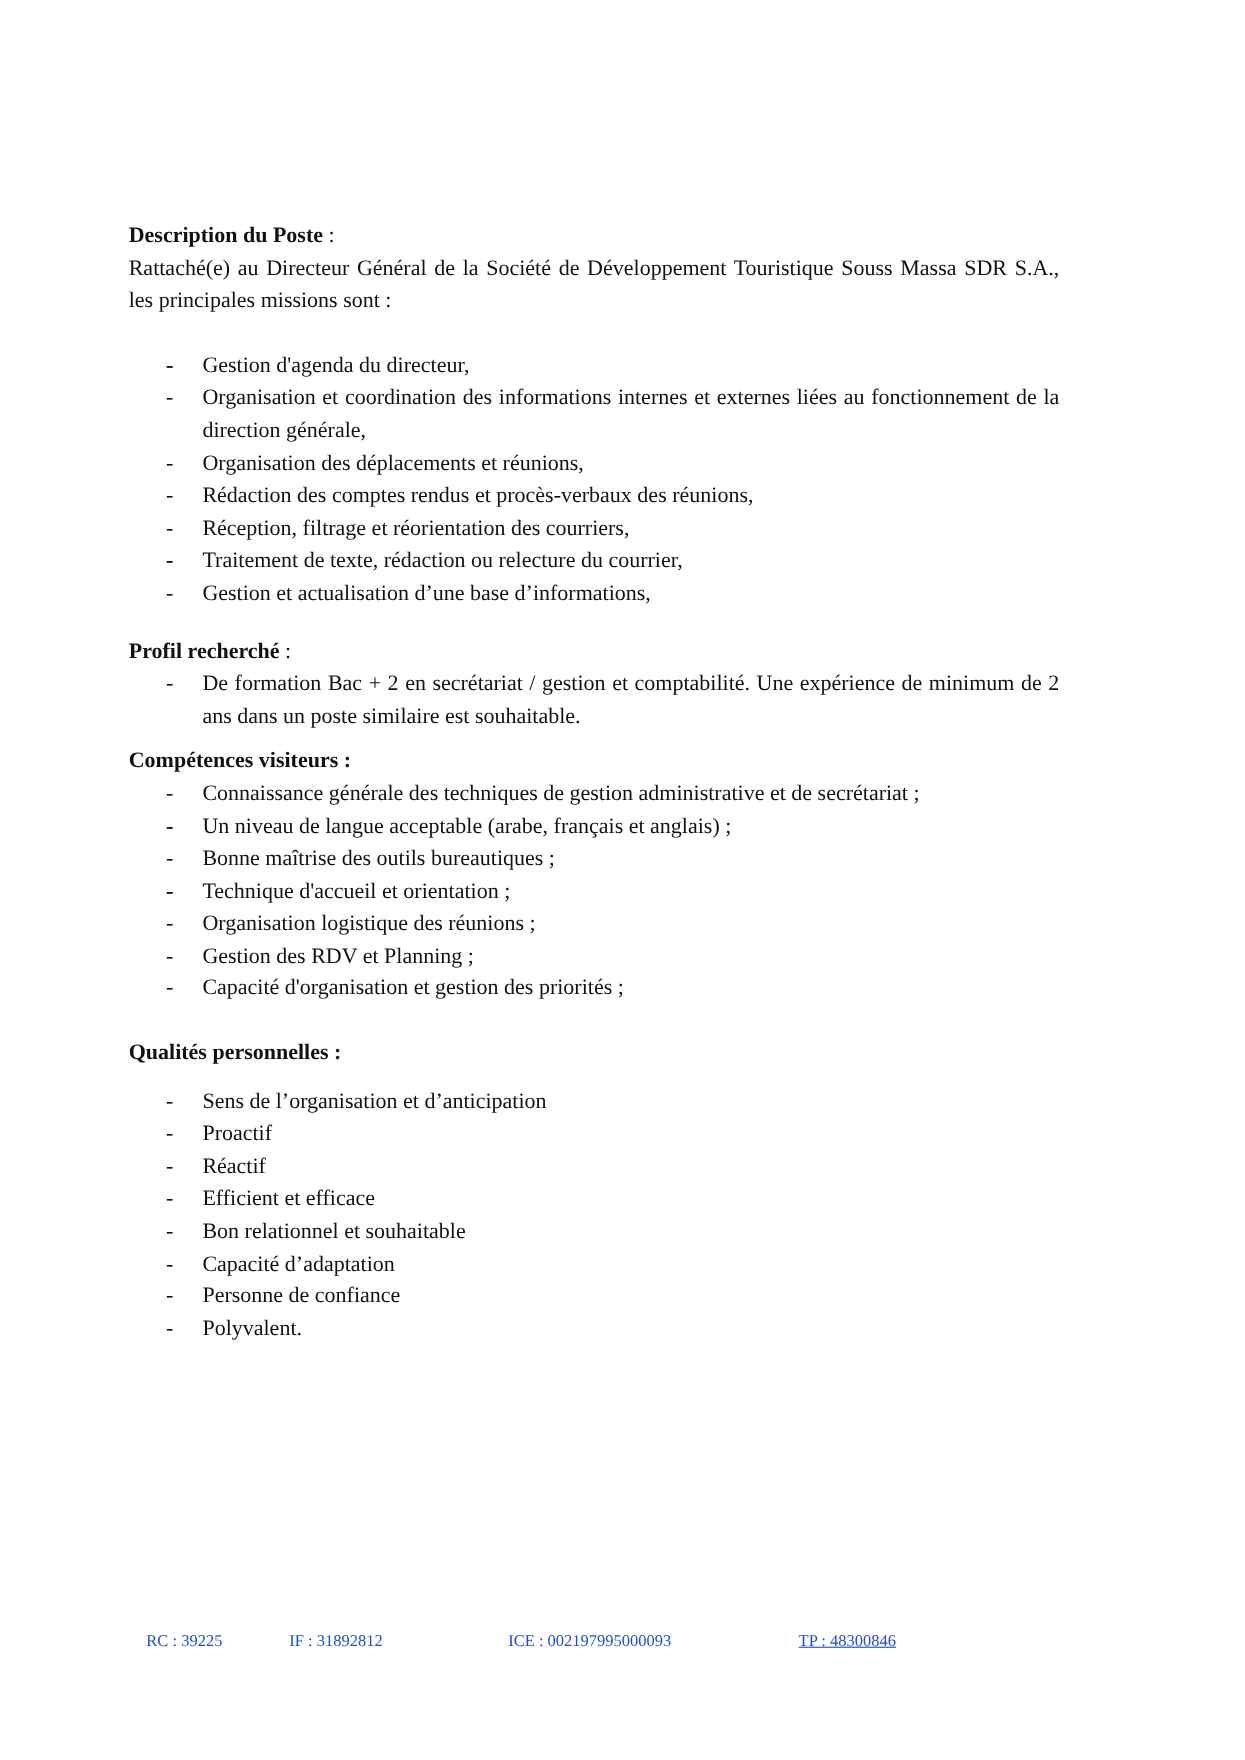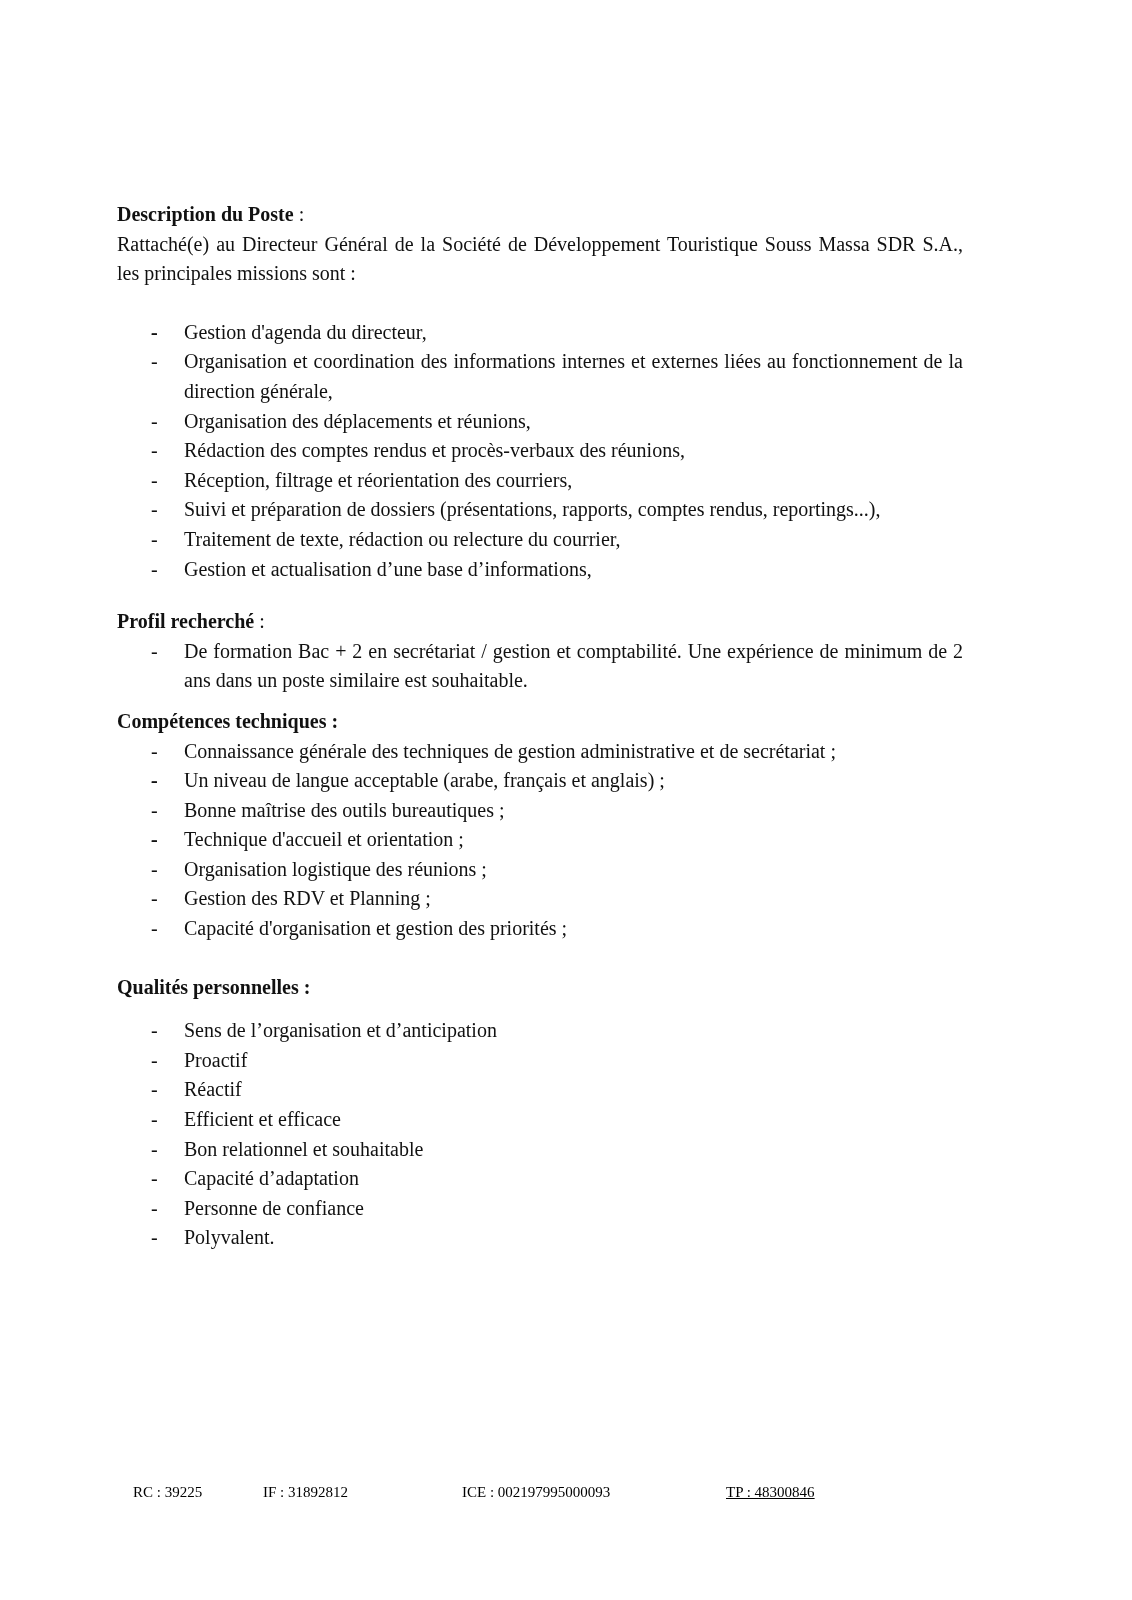--- a/index.html
+++ b/index.html
@@ -59,21 +59,21 @@
     .gap-q  { height: 14px; }
 
     .footer {
       position: absolute;
       top: 1482px;
       left: 133px;
       width: 760px;
       height: 20px;
       font-size: 15px;
       line-height: 20px;
-      color: #000000;
+      color: #1d4ed8;
     }
     .footer span {
       position: absolute;
       top: 0;
       white-space: nowrap;
     }
     .f-rc  { left: 0; }
     .f-if  { left: 130px; }
     .f-ice { left: 329px; }
     .f-tp  { left: 593px; text-decoration: underline; }
@@ -87,39 +87,39 @@
     <p class="heading"><b>Description du Poste</b><span> :</span></p>
     <p class="para">Rattaché(e) au Directeur Général de la Société de Développement Touristique Souss Massa SDR S.A., les principales missions sont :</p>
     <div class="gap-lg"></div>
     <ul class="dash-list">
       <li><span class="dash">-</span></li>
       <li><span class="dash">-</span><span>Gestion d'agenda du directeur,</span></li>
       <li><span class="dash">-</span><span>Organisation et coordination des informations internes et externes liées au fonctionnement de la direction générale,</span></li>
       <li><span class="dash">-</span><span>Organisation des déplacements et réunions,</span></li>
       <li><span class="dash">-</span><span>Rédaction des comptes rendus et procès-verbaux des réunions,</span></li>
       <li><span class="dash">-</span><span>Réception, filtrage et réorientation des courriers,</span></li>
-      <li><span class="dash">-</span><span>Suivi et préparation de dossiers (présentations, rapports, comptes rendus, reportings...),</span></li>
+      <li><span class="dash">-</span></li>
       <li><span class="dash">-</span><span>Traitement de texte, rédaction ou relecture du courrier,</span></li>
       <li><span class="dash">-</span><span>Gestion et actualisation d’une base d’informations,</span></li>
     </ul>
   </section>
 
   <div class="gap-md"></div>
 
   <section>
     <p class="heading"><b>Profil recherché</b><span> :</span></p>
     <ul class="dash-list">
       <li><span class="dash">-</span><span>De formation Bac + 2 en secrétariat / gestion et comptabilité. Une expérience de minimum de 2 ans dans un poste similaire est souhaitable.</span></li>
     </ul>
   </section>
 
   <div class="gap-sm"></div>
 
   <section>
-    <p class="heading"><b>Compétences techniques :</b></p>
+    <p class="heading"><b>Compétences visiteurs :</b></p>
     <ul class="dash-list">
       <li><span class="dash">-</span><span>Connaissance générale des techniques de gestion administrative et de secrétariat ;</span></li>
       <li><span class="dash">-</span></li>
       <li><span class="dash">-</span><span>Un niveau de langue acceptable (arabe, français et anglais) ;</span></li>
       <li><span class="dash">-</span><span>Bonne maîtrise des outils bureautiques ;</span></li>
       <li><span class="dash">-</span></li>
       <li><span class="dash">-</span><span>Technique d'accueil et orientation ;</span></li>
       <li><span class="dash">-</span><span>Organisation logistique des réunions ;</span></li>
       <li><span class="dash">-</span><span>Gestion des RDV et Planning ;</span></li>
       <li><span class="dash">-</span><span>Capacité d'organisation et gestion des priorités ;</span></li>

